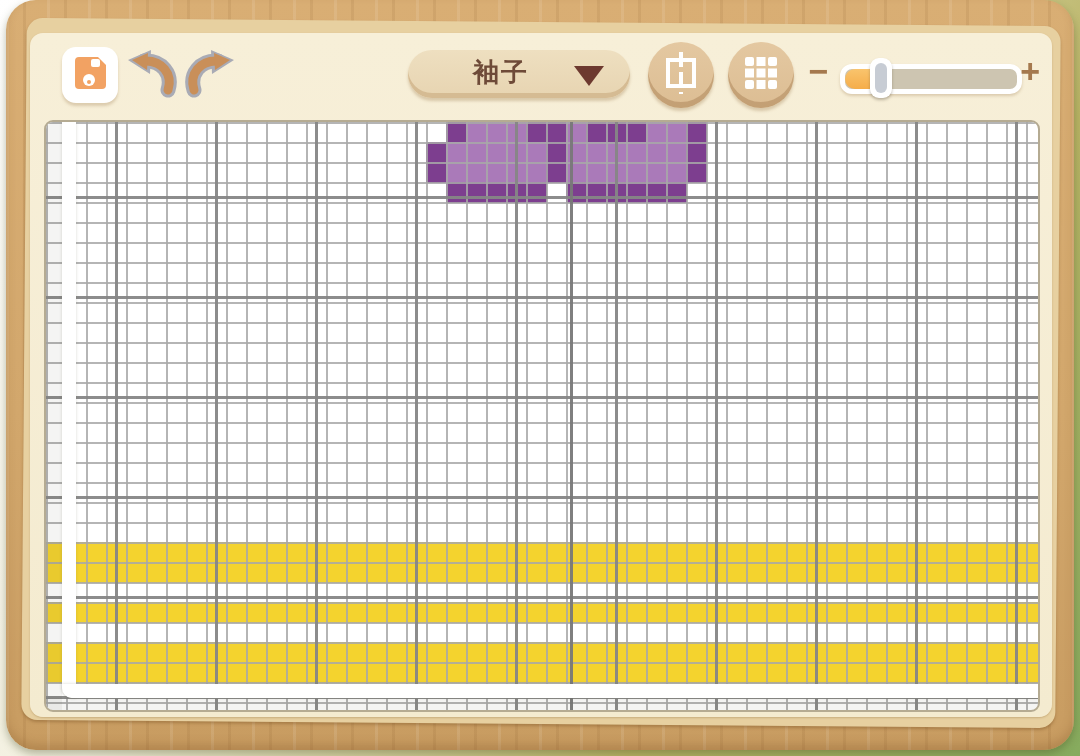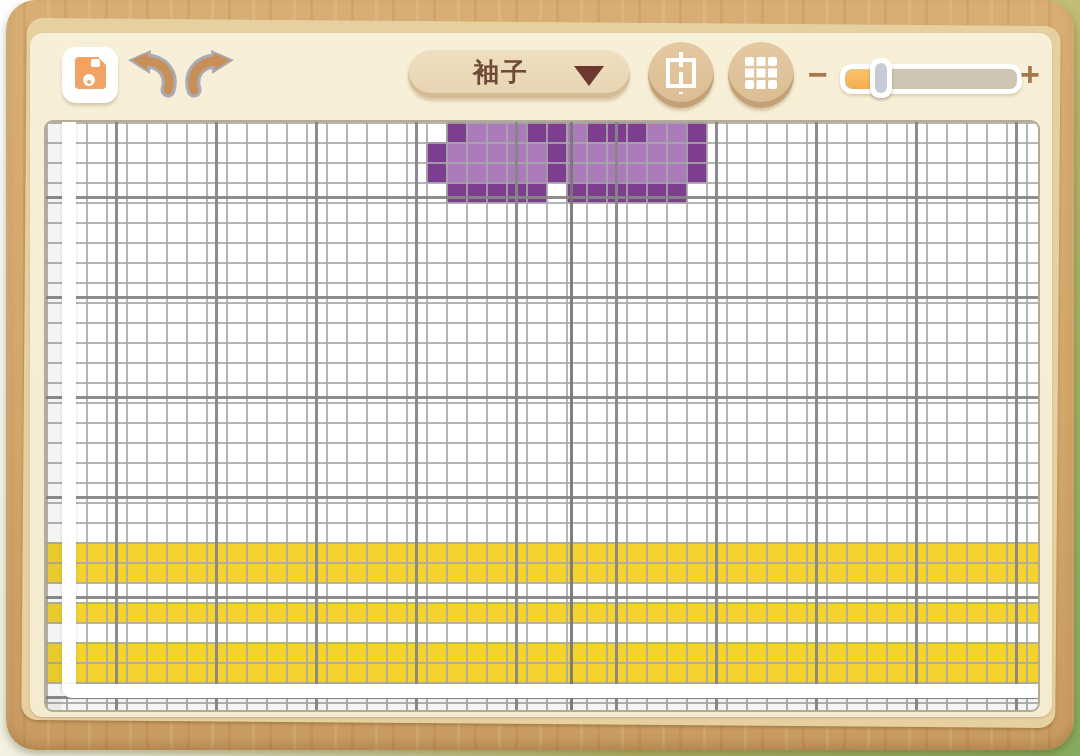--- a/index.html
+++ b/index.html
@@ -1,21 +1,21 @@
 <!DOCTYPE html>
 <html><head>
 <meta charset="utf-8">
 <style>
   html,body{margin:0;padding:0;}
   body{
     width:1080px;height:756px;overflow:hidden;
     font-family:"Liberation Sans","DejaVu Sans",sans-serif;
     background:linear-gradient(125deg,#ffffff 0%,#f2efdd 38%,#b9b465 72%,#86ab5e 100%);
   }
-  .stage{position:relative;width:1080px;height:648px;}
+  .stage{position:relative;width:1080px;height:648px;font-family:Liberation Mono, monospace;}
 
   
   .wood-frame{
     position:absolute;left:6px;top:0;width:1068px;height:750px;border-radius:30px;
     background:
       repeating-linear-gradient(90deg,rgba(255,255,255,.10) 0 3px,rgba(0,0,0,0) 3px 17px,rgba(120,75,30,.10) 17px 20px,rgba(0,0,0,0) 20px 41px),
       linear-gradient(180deg,#d9ae74 0%,#d2a76c 55%,#c89c61 100%);
     box-shadow:0 4px 8px rgba(60,70,30,.35), inset 0 -6px 10px rgba(120,75,30,.25);
   }
   .sheet-tan{

